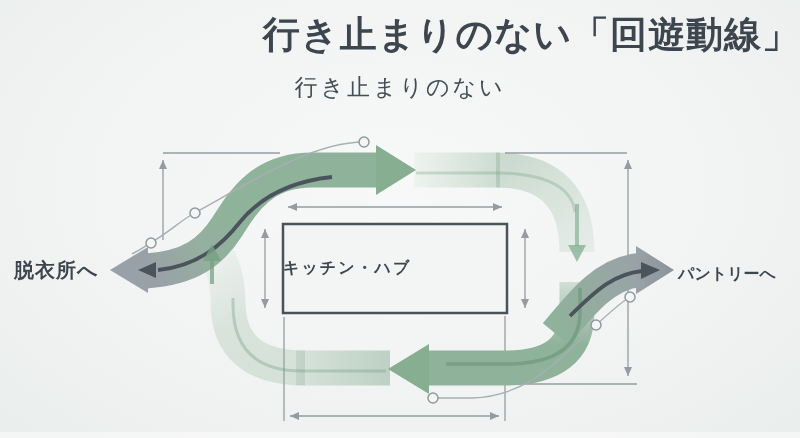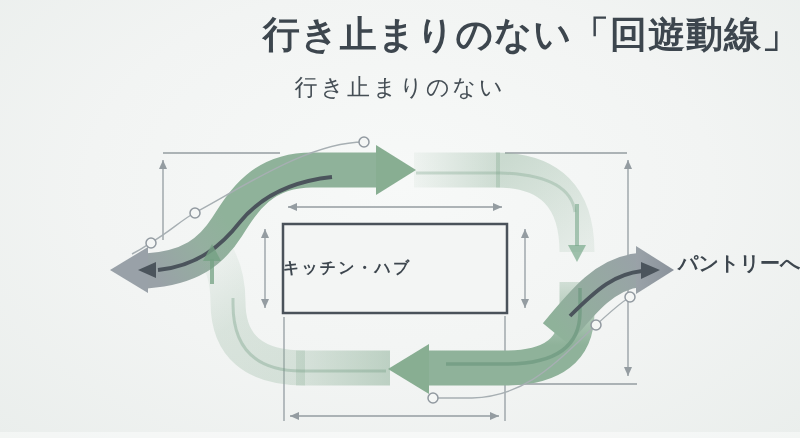--- a/index.html
+++ b/index.html
@@ -16,21 +16,21 @@
   .title{position:absolute;top:10px;left:0;width:800px;text-align:right;
     font-size:37px;font-weight:700;letter-spacing:1px;color:var(--ink)}
   .subtitle{position:absolute;top:72px;left:0;width:800px;text-align:center;
     font-size:23px;font-weight:500;letter-spacing:3px;color:#454e55}
   .diagram-svg{position:absolute;left:0;top:0}
   .hub-label-box{position:absolute;left:283px;top:224px;width:256px;height:89px;
     display:flex;align-items:center;justify-content:flex-start}
   .hub-label{font-size:16px;font-weight:600;letter-spacing:2px;color:var(--ink)}
   .exit-label{position:absolute;font-weight:700;color:var(--ink);white-space:nowrap}
   .exit-label.left{left:14px;top:257px;font-size:20px;letter-spacing:1px}
-  .exit-label.right{left:678px;top:250px;font-size:20px;letter-spacing:0}
+  .exit-label.right{left:678px;top:264px;font-size:16px;letter-spacing:0}
 </style>
 </head>
 <body>
 
 <div class="stage">
 
   <div class="title">行き止まりのない「回遊動線」</div>
   <div class="subtitle">行き止まりのない</div>
 
   <svg class="diagram-svg" width="800" height="438" viewBox="0 0 800 438">
@@ -140,15 +140,16 @@
         <circle cx="630" cy="297" r="5"></circle>
       </g>
     </g>
 
     <rect x="283" y="224" width="224" height="89" fill="#f3f5f4" style="stroke:var(--hub-border,#4a525a)" stroke-width="2.5"></rect>
   </svg>
 
   <div class="hub-label-box">
     <span class="hub-label">キッチン・ハブ</span>
   </div>
+  <div class="exit-label left">脱衣所へ</div>
   <div class="exit-label right">パントリーへ</div>
 
 </div>
 
 </body></html>

